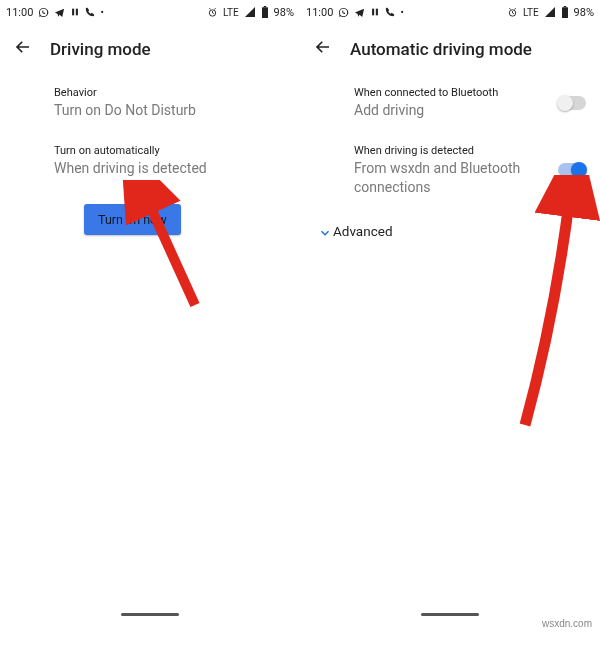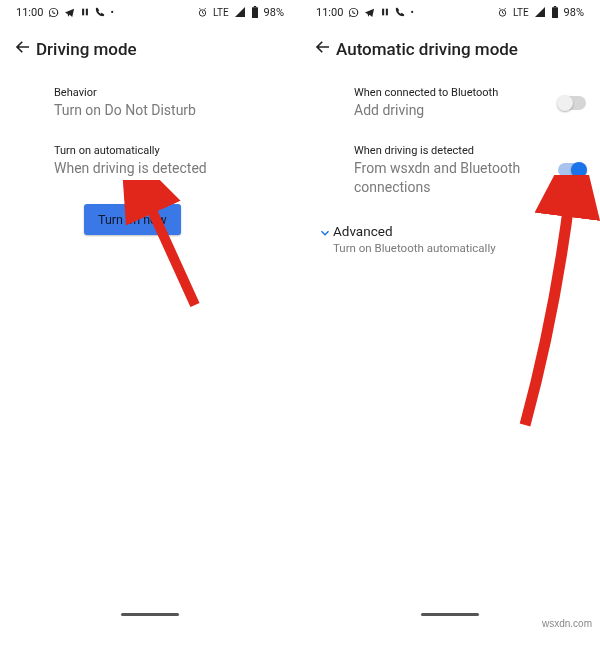--- a/index.html
+++ b/index.html
@@ -22,30 +22,30 @@
     position: relative;
     display: flex;
     flex-direction: column;
     overflow: hidden;
   }
   .statusbar {
     display: flex;
     align-items: center;
     justify-content: space-between;
     height: 24px;
-    padding: 0 16px;
+    padding: 0 6px;
     font-size: 11px;
     color: #222;
   }
   .sb-left, .sb-right { display: flex; align-items: center; gap: 5px; }
   .sb-icon svg { display:block; }
   .appbar {
     display: flex;
     align-items: center;
-    gap: 4px;
+    gap: 18px;
     padding: 14px 14px 10px 14px;
   }
   .appbar .title {
     font-size: 17px;
     font-weight: 500;
     color: #222;
   }
   .content { padding: 4px 0 0 0; }
   .item {
     padding: 12px 18px 12px 54px;
@@ -268,21 +268,20 @@
               <div class="knob"></div>
             </div>
           </div>
       </div>
       <div class="adv">
         <span class="chev"><svg width="14" height="14" viewBox="0 0 24 24" fill="none" stroke="#1a73e8" stroke-width="2.5">
               <path d="M6 9l6 6 6-6"></path>
             </svg></span>
         <div class="txt">
           <div class="label">Advanced</div>
-          <div class="sub">Turn on Bluetooth automatically</div>
         </div>
       </div>
     </div>
 
     <svg class="arrow" style="left:170px; top:175px;" width="130" height="260" viewBox="0 0 130 260">
       <defs>
           <marker id="ah2" markerWidth="10" markerHeight="10" refX="2" refY="3" orient="auto">
             <path d="M0,0 L0,6 L8,3 z" fill="#e1261c"></path>
           </marker>
         </defs>

